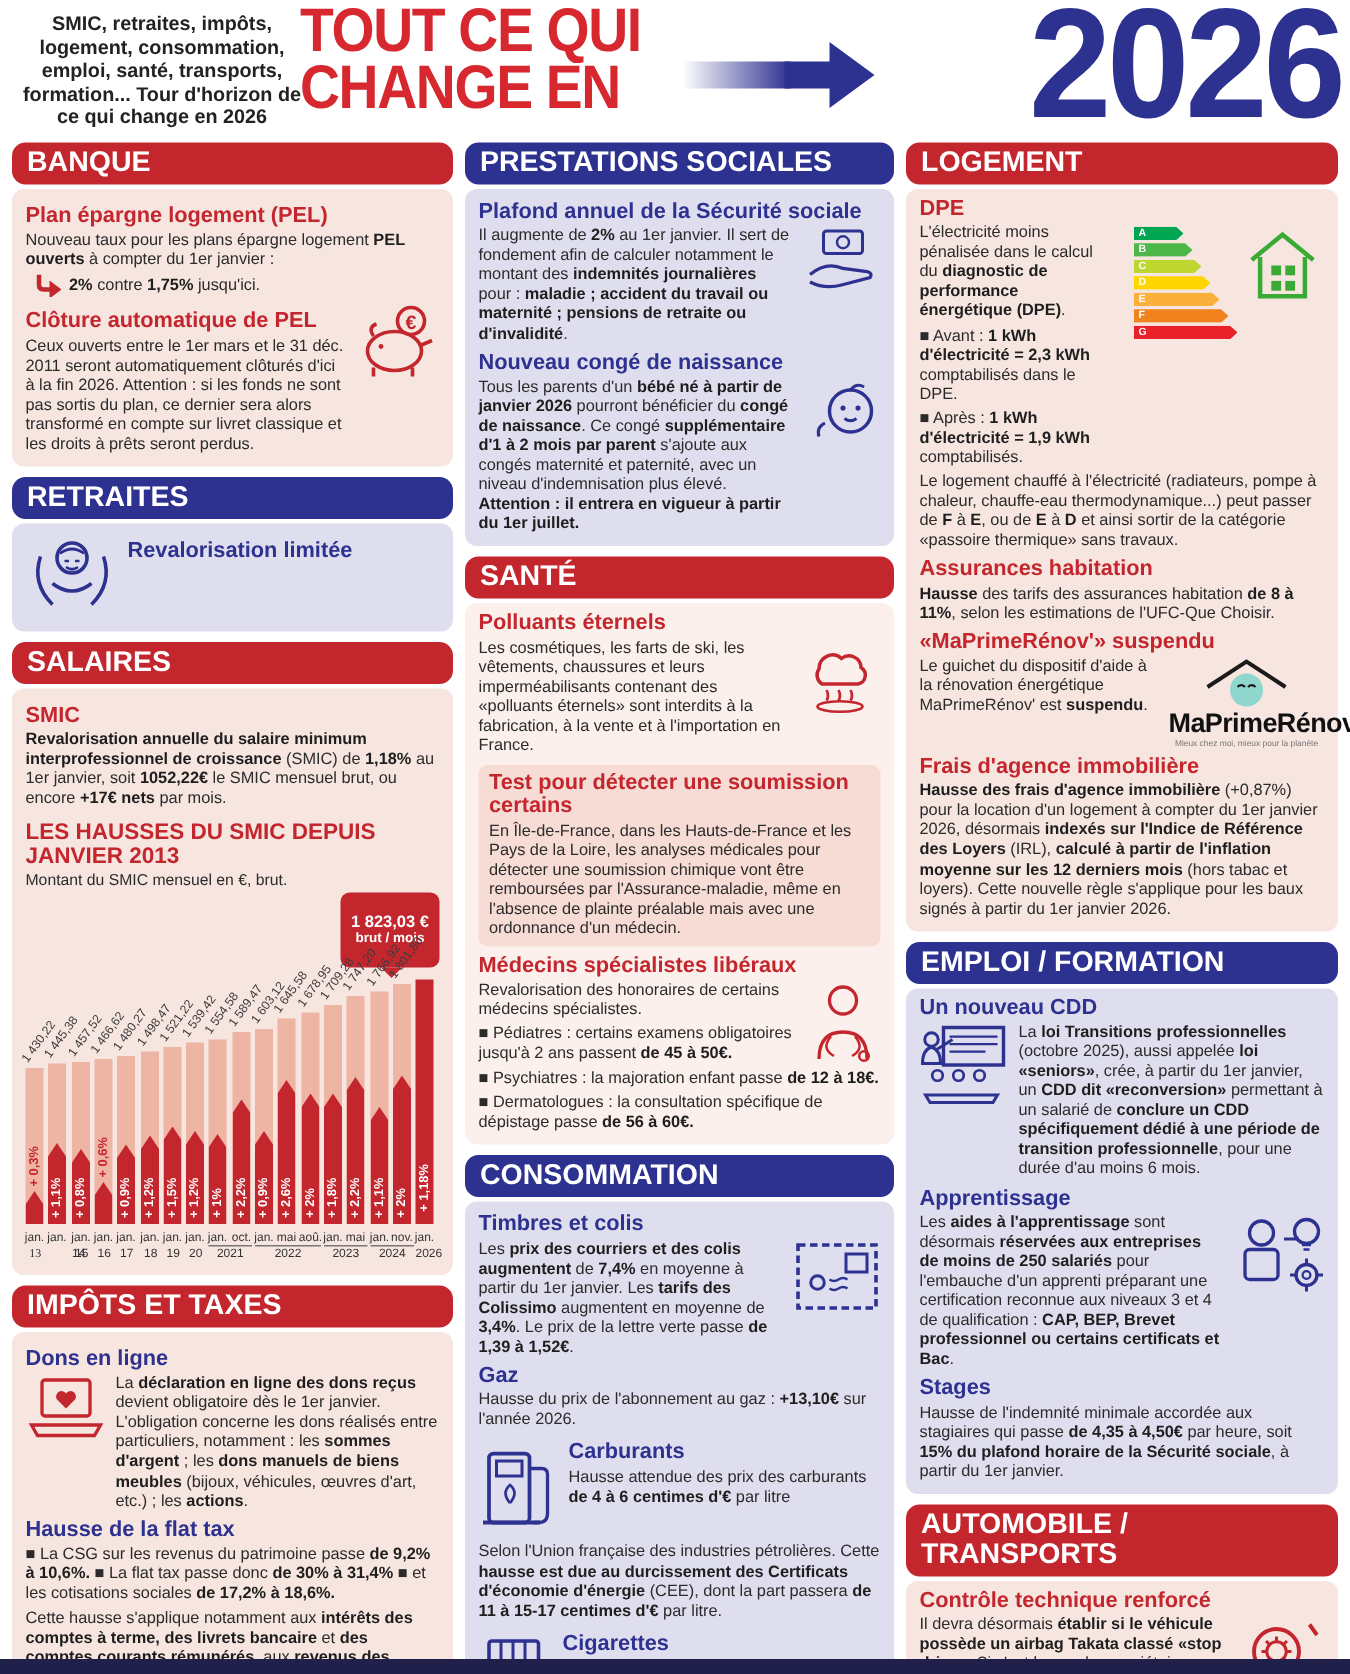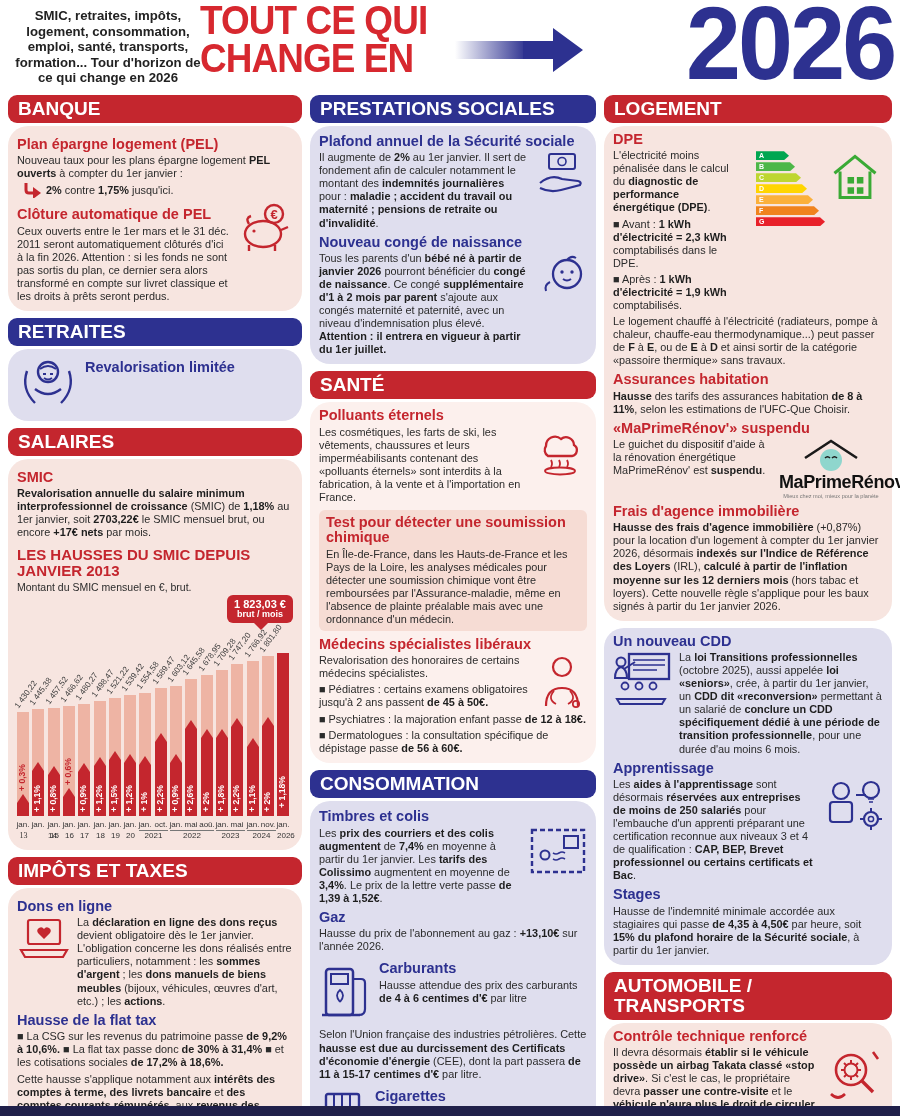--- a/index.html
+++ b/index.html
@@ -16,21 +16,21 @@
   #year{position:absolute;right:6px;top:-16px;color:#2d3190;font-weight:bold;font-size:104px;
         letter-spacing:-3px;transform:scaleX(.95);transform-origin:right top}
   
   .col{position:absolute;top:95px}
   #col-l{left:8px;width:294px}
   #col-m{left:310px;width:286px}
   #col-r{left:604px;width:288px}
   section{margin-bottom:7px}
   .hd{color:#fff;font-weight:bold;font-size:19px;padding:4px 10px;border-radius:9px;line-height:1.05}
   .h-red{background:#c4262e}.h-blu{background:#2d3190}
-  .bd{border-radius:20px;padding:6px 9px 8px;margin-top:3px}
+  .bd{border-radius:8px;padding:6px 9px 8px;margin-top:3px}
   .b-pink{background:#f7e5e0}.b-lav{background:#dfdeee}.b-lpink{background:#fcf0ed}
   .sh{font-weight:bold;font-size:14.5px;line-height:1.05;margin:5px 0 2px}
   .red{color:#c4262e}.blu{color:#2d3190}
   .tx{font-size:10.9px;line-height:1.2}
   .row{display:flex;gap:6px;align-items:flex-start}
   .grow{flex:1 1 auto;min-width:0}
   .ic{flex:0 0 auto}
   .arrowline{display:flex;gap:5px;align-items:center;margin:3px 0 0 6px;font-size:12px}
   .cht{color:#c4262e;font-weight:bold;font-size:15px;line-height:1.05;margin-top:8px}
   .chs{font-size:10.5px;line-height:1.15;margin-top:2px}
@@ -39,21 +39,21 @@
   .parrow{position:absolute;left:0;right:0;bottom:0;background:#c4262e;
           clip-path:polygon(50% 0,100% 9px,100% 100%,0 100%,0 9px)}
   .pct{position:absolute;left:0;right:0;margin:auto;writing-mode:vertical-rl;transform:rotate(180deg);
        font-weight:bold;font-size:8.6px;white-space:nowrap}
   .bval{position:absolute;font-size:8.2px;color:#3c3c3c;white-space:nowrap;
         transform:rotate(-54deg);transform-origin:0 100%}
   .xm{position:absolute;bottom:13px;text-align:center;font-size:8px;color:#333}
   .yg{position:absolute;bottom:2px;text-align:center;font-size:8px;color:#333;border-top:1px solid #777}
   .yg1{border-top:none}
   #smic-badge{position:absolute;top:0;right:0;background:#c4262e;color:#fff;border-radius:6px;
-      padding:3px 7px;text-align:center;font-weight:bold;font-size:11px;line-height:1.1}
+      padding:14px 7px;text-align:center;font-weight:bold;font-size:11px;line-height:1.1}
   #smic-badge:after{content:"";position:absolute;left:50%;bottom:-7px;margin-left:-6px;
       border:7px solid transparent;border-top-color:#c4262e;border-bottom:none}
   
   .inbox{background:#f6dcd4;border-radius:6px;padding:5px 7px;margin:6px 0}
   
   .bul{font-size:10.9px;line-height:1.2;margin-top:3px}
   
   #dpe-r{display:flex;gap:20px;align-items:flex-start}
   #dpe-bands{display:flex;flex-direction:column;gap:2px;margin-top:2px}
   .band{height:9px;color:#fff;font-weight:bold;font-size:7px;line-height:9px;padding-left:3px;
@@ -131,21 +131,21 @@
           <div class="sh blu">Revalorisation limitée</div>
         </div>
       </div>
     </div>
   </section>
 
   <section>
     <div class="hd h-red">SALAIRES</div>
     <div class="bd b-pink">
       <div class="sh red">SMIC</div>
-      <div class="tx"><b>Revalorisation annuelle du salaire minimum interprofessionnel de croissance</b> (SMIC) de <b>1,18%</b> au 1er janvier, soit <b>2703,22€</b> le SMIC mensuel brut, ou encore <b>+17€ nets</b> par mois.</div>
+      <div class="tx"><b>Revalorisation annuelle du salaire minimum interprofessionnel de croissance</b> (SMIC) de <b>1,18%</b> au 1er janvier, soit <b>1052,22€</b> le SMIC mensuel brut, ou encore <b>+17€ nets</b> par mois.</div>
       <div class="cht">LES HAUSSES DU SMIC DEPUIS JANVIER 2013</div>
       <div class="chs">Montant du SMIC mensuel en €, brut.</div>
       <div id="smic-chart">
         <div id="smic-badge">
           <div>1 823,03 €</div>
           <div style="font-size:9px">brut / mois</div>
         </div>
       <div class="bar" style="left: 0px; width: 12px; bottom: 26px; height: 104px; background: rgb(238, 180, 164);">
             <div class="parrow" style="height: 22px;"></div>
             <div class="pct" style="bottom: 25px; color: rgb(196, 38, 46);">+ 0,3%</div>
@@ -323,21 +323,21 @@
       <div class="sh red" style="margin-top:0">Polluants éternels</div>
       <div class="row">
         <div class="tx grow">Les cosmétiques, les farts de ski, les vêtements, chaussures et leurs imperméabilisants contenant des «polluants éternels» sont interdits à la fabrication, à la vente et à l'importation en France.</div>
         <svg class="ic" width="54" height="50" viewBox="0 0 54 50">
           <path d="M13 20 a9 9 0 0 1 15 -7 a8 8 0 0 1 13 6 a6 6 0 0 1 -2 11 h-24 a7 7 0 0 1 -2 -10z" stroke="#c4262e" fill="none" stroke-width="2.3"></path>
           <path d="M18 34 q2 4 0 7 M26 34 q2 4 0 7 M34 34 q2 4 0 7" stroke="#c4262e" fill="none" stroke-width="1.8"></path>
           <ellipse cx="27" cy="45" rx="15" ry="3.5" stroke="#c4262e" fill="none" stroke-width="1.8"></ellipse>
         </svg>
       </div>
       <div class="inbox">
-        <div class="sh red" style="margin-top:0">Test pour détecter une soumission chimique</div>
+        <div class="sh red" style="margin-top:0">Test pour détecter une soumission certains</div>
         <div class="tx">En Île-de-France, dans les Hauts-de-France et les Pays de la Loire, les analyses médicales pour détecter une soumission chimique vont être remboursées par l'Assurance-maladie, même en l'absence de plainte préalable mais avec une ordonnance d'un médecin.</div>
       </div>
       <div class="sh red">Médecins spécialistes libéraux</div>
       <div class="row">
         <div class="grow">
           <div class="tx">Revalorisation des honoraires de certains médecins spécialistes.</div>
           <div class="bul">■ Pédiatres : certains examens obligatoires jusqu'à 2 ans passent <b>de 45 à 50€.</b></div>
         </div>
         <svg class="ic" width="50" height="56" viewBox="0 0 50 56">
           <circle cx="25" cy="13" r="9" stroke="#c4262e" fill="none" stroke-width="2.2"></circle>
@@ -442,20 +442,21 @@
           <div id="mpr-name">MaPrimeRénov'</div>
           <div id="mpr-tag">Mieux chez moi, mieux pour la planète</div>
         </div>
       </div>
       <div class="sh red">Frais d'agence immobilière</div>
       <div class="tx"><b>Hausse des frais d'agence immobilière</b> (+0,87%) pour la location d'un logement à compter du 1er janvier 2026, désormais <b>indexés sur l'Indice de Référence des Loyers</b> (IRL), <b>calculé à partir de l'inflation moyenne sur les 12 derniers mois</b> (hors tabac et loyers). Cette nouvelle règle s'applique pour les baux signés à partir du 1er janvier 2026.</div>
     </div>
   </section>
 
   <section>
+    <div class="hd h-blu">EMPLOI / FORMATION</div>
     <div class="bd b-lav">
       <div class="sh blu" style="margin-top:0">Un nouveau CDD</div>
       <div class="row">
         <svg class="ic" width="60" height="54" viewBox="0 0 60 54">
           <rect x="16" y="3" width="40" height="25" stroke="#2d3190" fill="none" stroke-width="2.3"></rect>
           <path d="M20 9 h32 M20 14 h32 M20 19 h24" stroke="#2d3190" stroke-width="1.5"></path>
           <circle cx="8" cy="11" r="4.5" stroke="#2d3190" fill="none" stroke-width="2"></circle>
           <path d="M8 16 q-6 2 -6 11 h12 q0 -9 -6 -11 M11 18 l11 -7" stroke="#2d3190" fill="none" stroke-width="2"></path>
           <circle cx="12" cy="35" r="3.5" stroke="#2d3190" fill="none" stroke-width="1.8"></circle>
           <circle cx="26" cy="35" r="3.5" stroke="#2d3190" fill="none" stroke-width="1.8"></circle>

